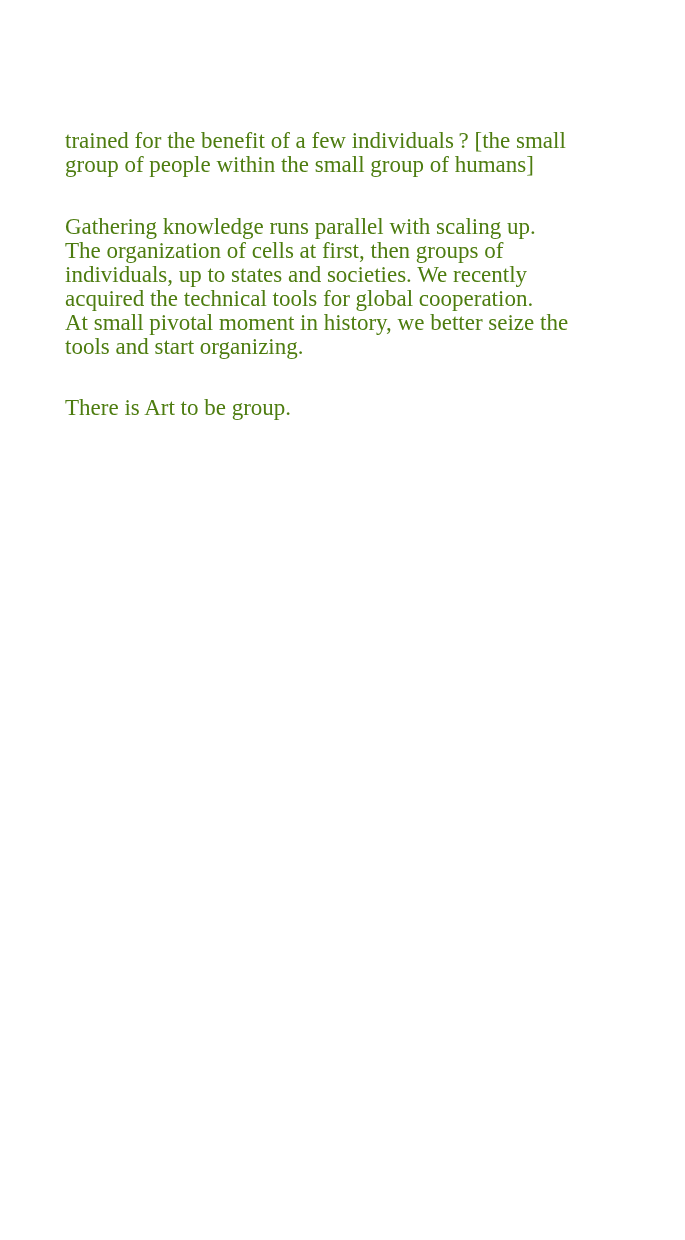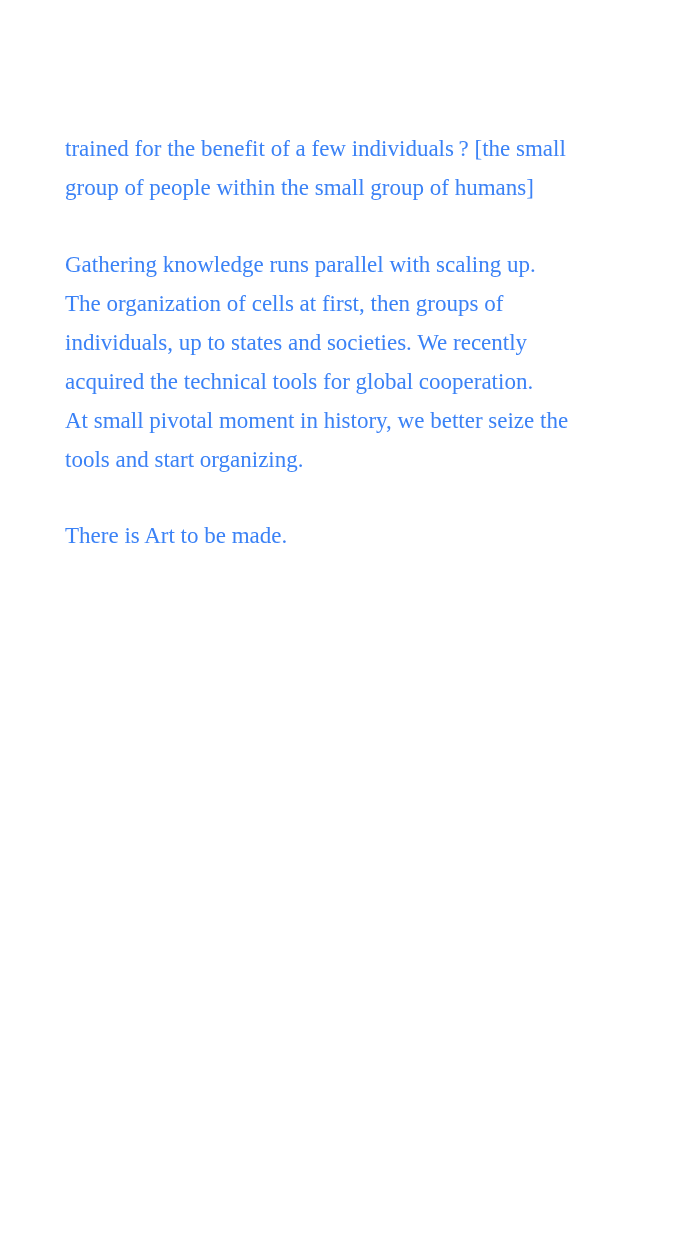--- a/index.html
+++ b/index.html
@@ -15,22 +15,22 @@
     overflow: hidden;
     box-sizing: border-box;
   }
   .text-block {
     position: absolute;
     top: 129px;
     left: 65px;
     right: 40px;
     font-family: "Liberation Serif", "DejaVu Serif", serif;
     font-size: 23px;
-    line-height: 39px;
-    color: #3b82f6;
+    line-height: 24px;
+    color: #4d7c0f;
     -webkit-font-smoothing: antialiased;
   }
   .para {
     margin: 0 0 37.5px 0;
     white-space: pre-line; 
   }
   .para:last-child {
     margin-bottom: 0;
   }
 </style>
@@ -40,15 +40,15 @@
 <main class="page">
   <div class="text-block">
     <p class="para">trained for the benefit of a few individuals ? [the small
 group of people within the small group of humans]</p>
     <p class="para">Gathering knowledge runs parallel with scaling up.
 The organization of cells at first, then groups of
 individuals, up to states and societies. We recently
 acquired the technical tools for global cooperation.
 At small pivotal moment in history, we better seize the
 tools and start organizing.</p>
-    <p class="para">There is Art to be made.</p>
+    <p class="para">There is Art to be group.</p>
   </div>
 </main>
 
 </body></html>

